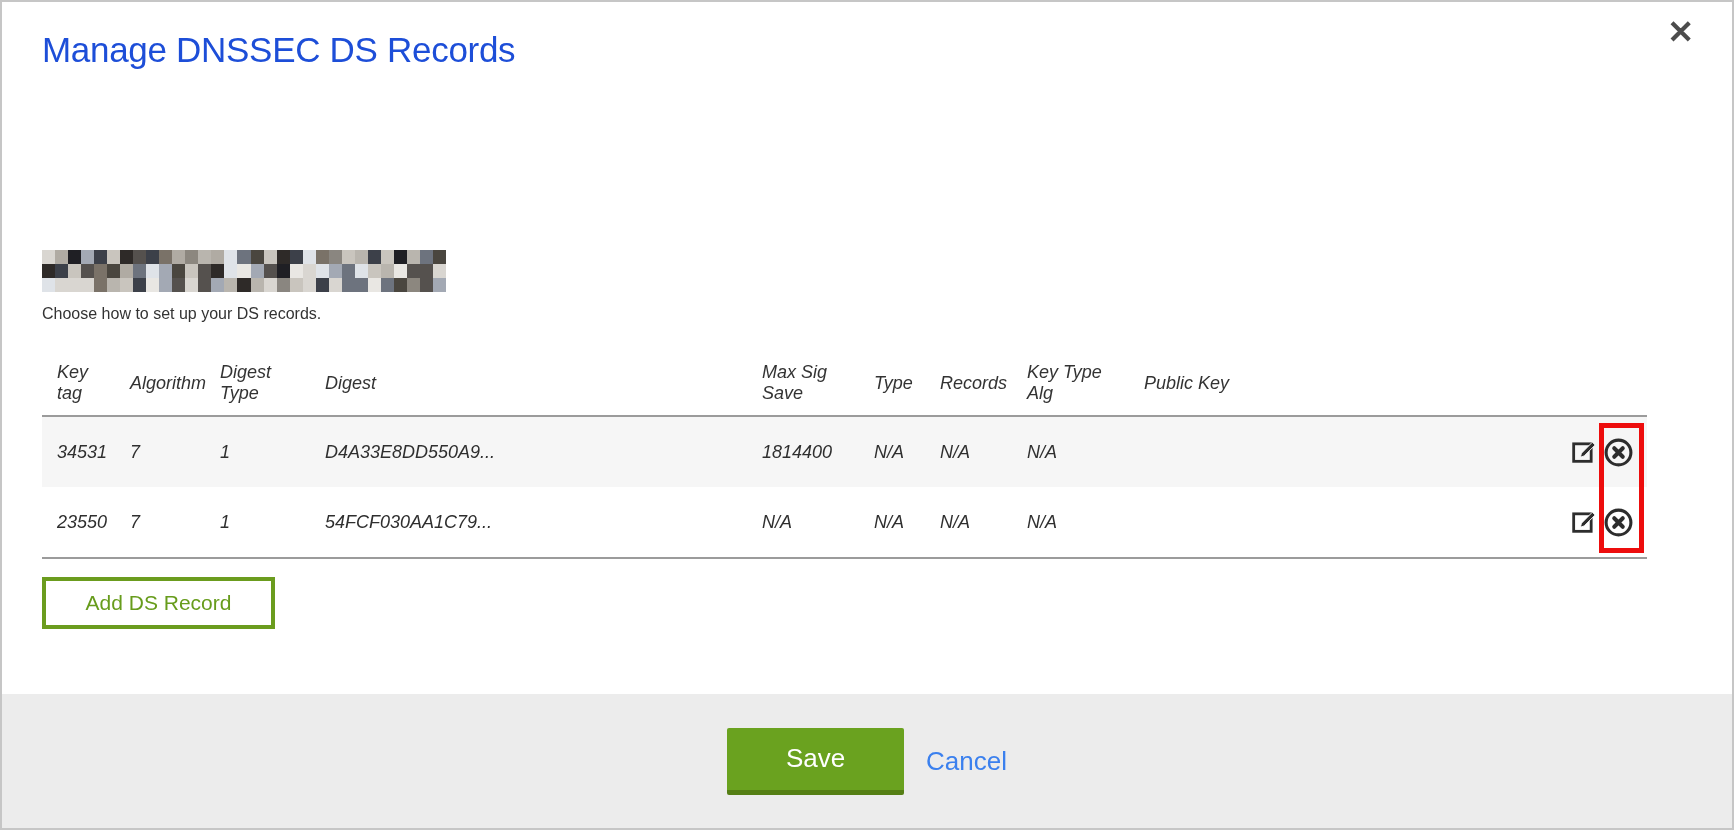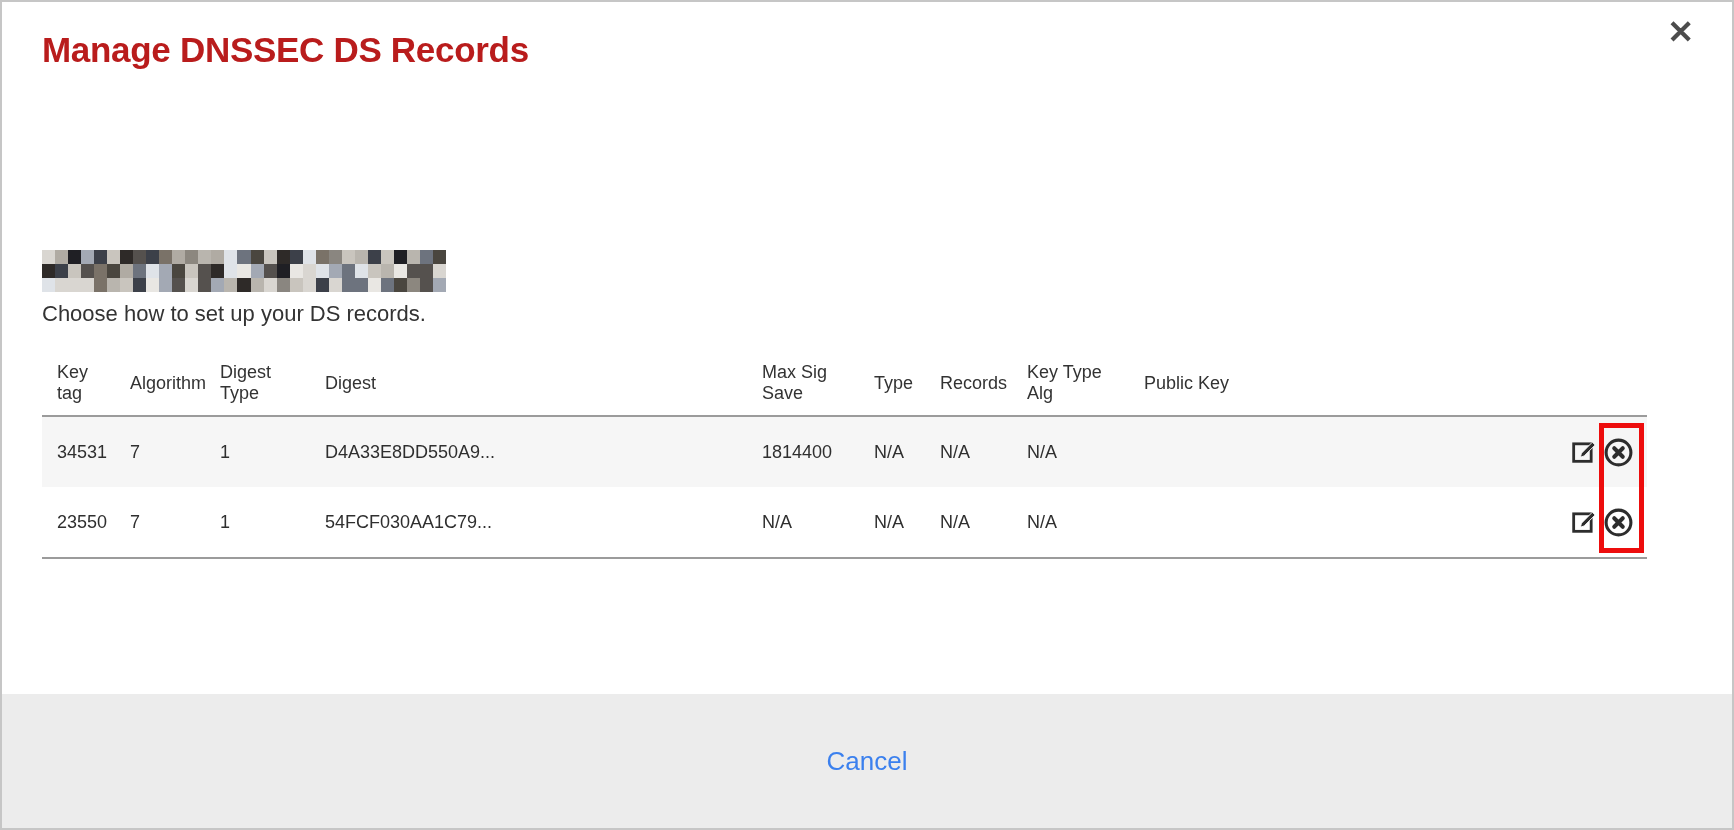--- a/index.html
+++ b/index.html
@@ -6,30 +6,30 @@
   body{font-family:"Liberation Sans",sans-serif;color:#333;}
   .modal{
     position:relative;width:1734px;height:830px;box-sizing:border-box;
     background:#fff;border:2px solid #c6c6c6;overflow:hidden;
   }
   .close-btn{
     position:absolute;top:14px;right:38px;font-size:32px;font-weight:700;
     color:#4c4c4c;cursor:pointer;line-height:1;user-select:none;
   }
   .dialog-title{
-    margin:26px 0 0 40px;font-size:35px;font-weight:700;color:#b91c1c;
+    margin:26px 0 0 40px;font-size:35px;font-weight:400;color:#1d4ed8;
     letter-spacing:-0.3px;line-height:44px;
   }
   .redacted-domain{
     margin:178px 0 0 40px;width:404px;height:42px;
     display:grid;grid-template-columns:repeat(31,1fr);grid-template-rows:repeat(3,1fr);
   }
   .redacted-domain span{display:block;width:100%;height:100%;}
-  .instruction{margin:8px 0 0 40px;font-size:22px;color:#333;line-height:27px;}
-  .table-wrap{position:relative;margin:24px 0 0 40px;width:1605px;}
+  .instruction{margin:8px 0 0 40px;font-size:16px;color:#333;line-height:27px;}
+  .table-wrap{position:relative;margin:24px 0 0 40px;width:1605px;font-style:italic;}
   table{border-collapse:collapse;width:100%;table-layout:fixed;font-size:18px;color:#2f2f2f;}
   thead th{
     text-align:left;font-weight:400;font-size:18px;color:#333;
     height:64px;vertical-align:middle;padding:0 0 0 15px;
   }
   tbody{border-top:2px solid #9b9b9b;border-bottom:2px solid #9b9b9b;}
   tbody tr{height:71px;}
   tbody tr.alt{background:#f6f6f6;}
   td{padding:0 0 0 15px;vertical-align:middle;}
   td.actions{padding:0 13px 0 0;}
@@ -244,18 +244,20 @@
                 </svg>
               </button>
             </span>
           </td>
         </tr>
       </tbody>
     </table>
     <div class="annotation-box"></div>
   </div>
 
+  <button class="add-btn">Add DS Record</button>
 
   <div class="footer">
+    <button class="save-btn">Save</button>
     <a class="cancel-link">Cancel</a>
   </div>
 
 </div>
 
 </body></html>

